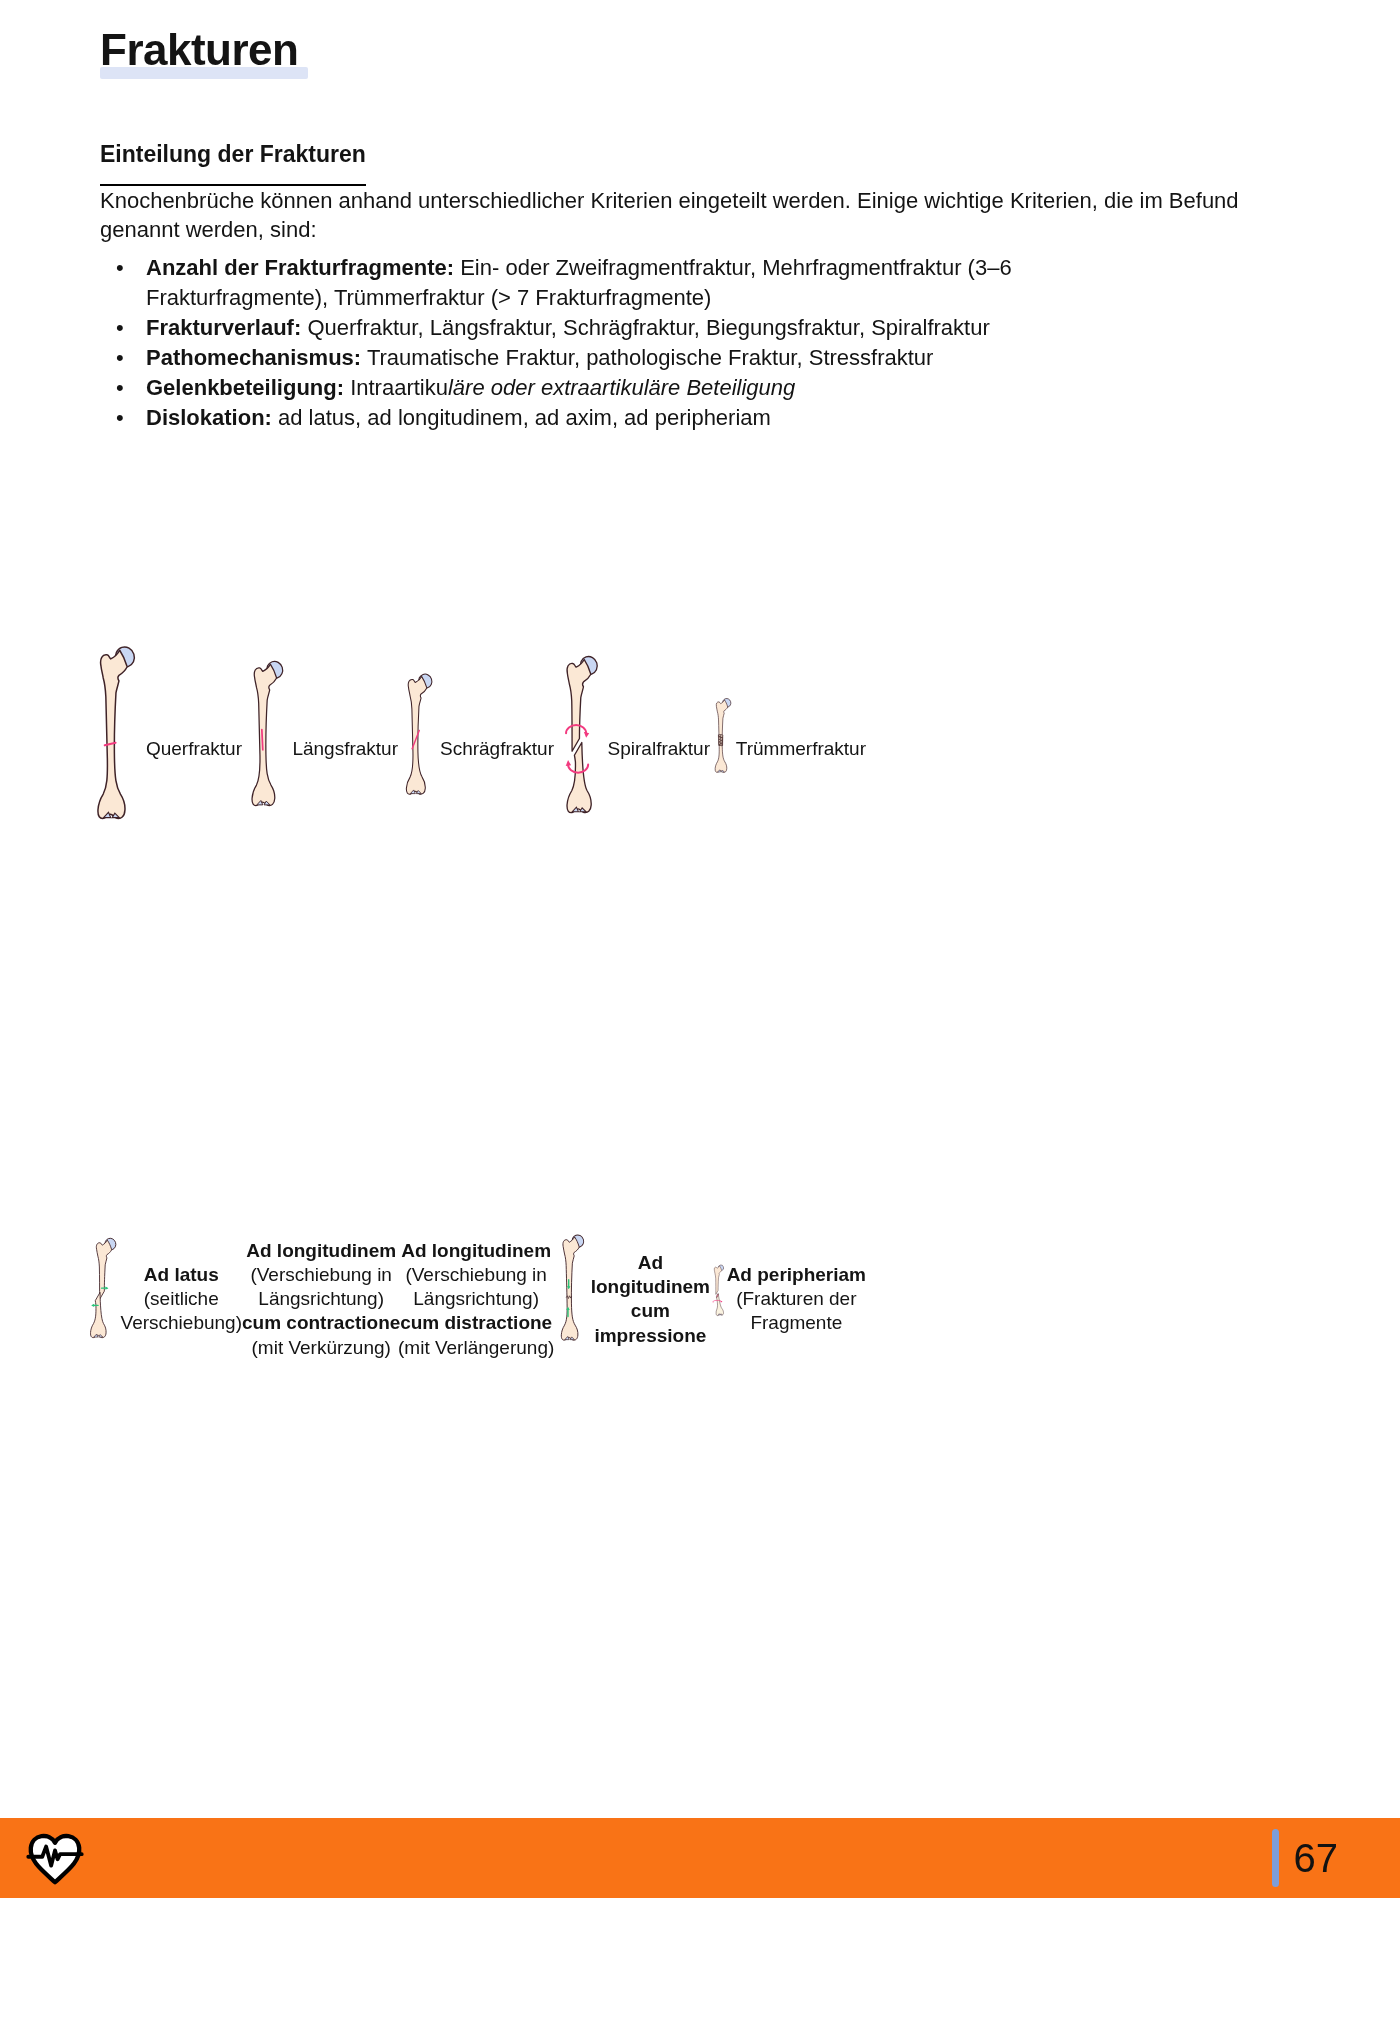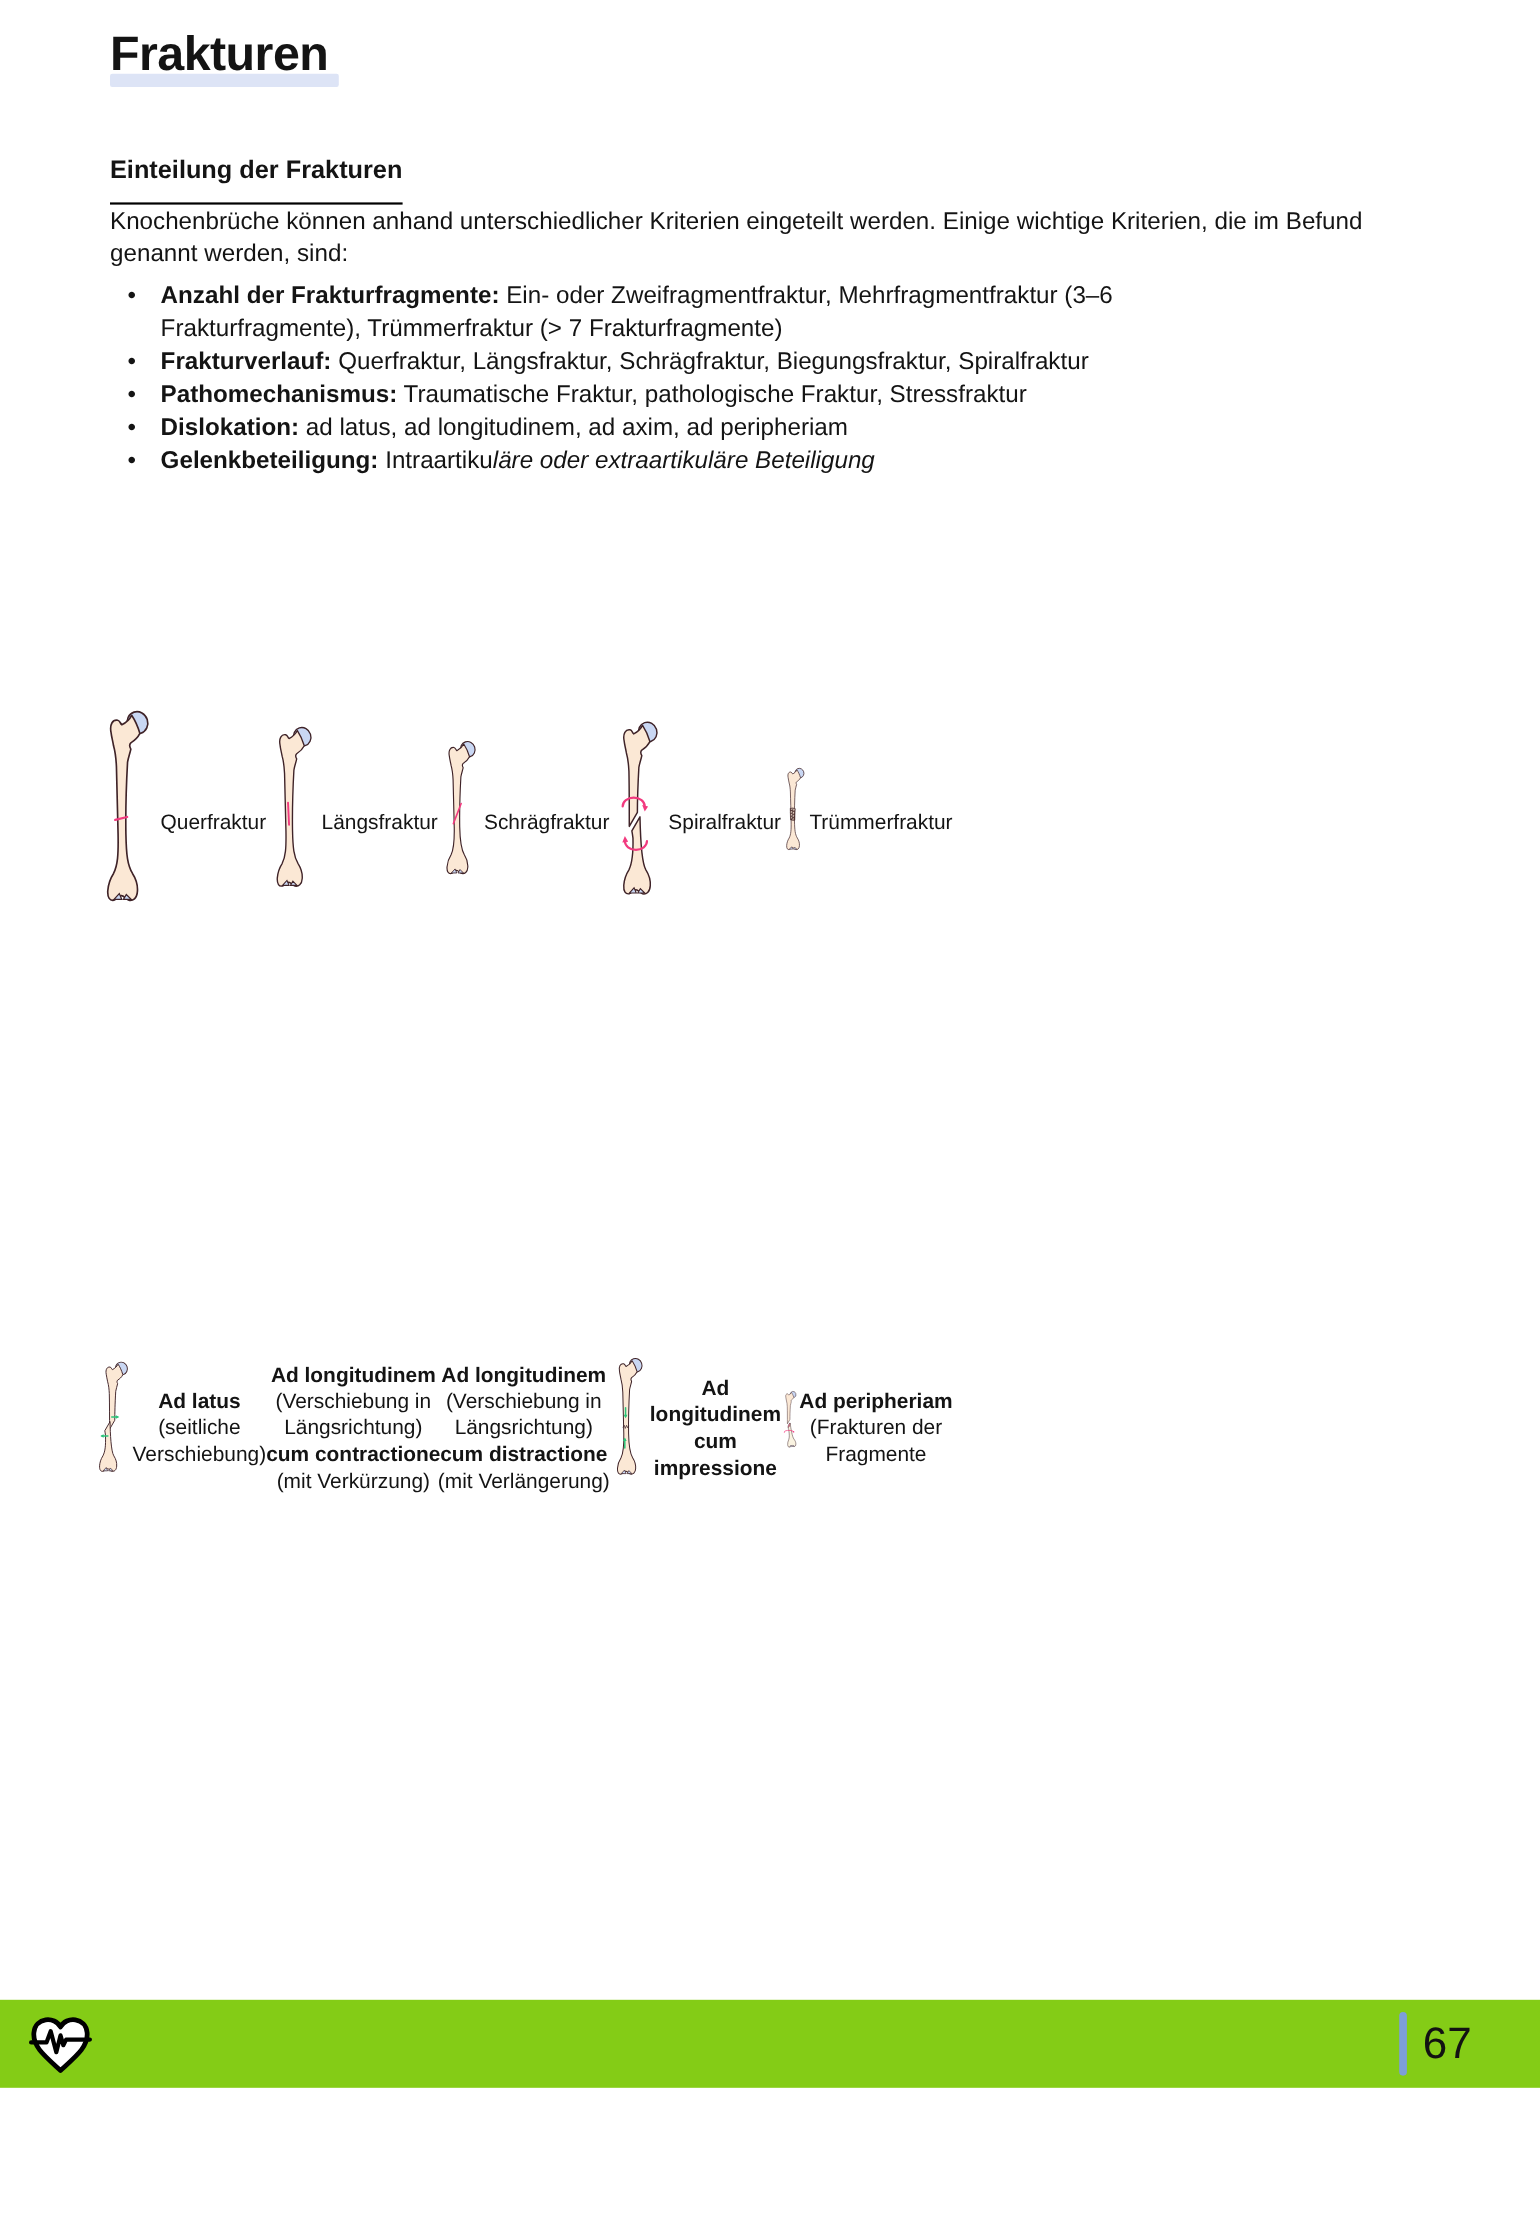--- a/index.html
+++ b/index.html
@@ -39,22 +39,22 @@
     <div class="title-underline" style="background: rgb(221, 228, 246);"></div>
 
     <h2 class="section-heading"><span>Einteilung der Frakturen</span></h2>
 
     <p class="intro">Knochenbrüche können anhand unterschiedlicher Kriterien eingeteilt werden. Einige wichtige Kriterien, die im Befund genannt werden, sind:</p>
 
     <ul class="criteria" id="bullet-list">
         <li><span class="b">Anzahl der Frakturfragmente:</span> <span>Ein- oder Zweifragmentfraktur, Mehrfragmentfraktur (3–6 Frakturfragmente), Trümmerfraktur (&gt; 7 Frakturfragmente)</span></li>
         <li><span class="b">Frakturverlauf:</span> <span>Querfraktur, Längsfraktur, Schrägfraktur, Biegungsfraktur, Spiralfraktur</span></li>
         <li><span class="b">Pathomechanismus:</span> <span>Traumatische Fraktur, pathologische Fraktur, Stressfraktur</span></li>
+        <li><span class="b">Gelenkbeteiligung:</span> <span>Intraartiku</span><i>läre oder extraartikuläre Beteiligung</i></li>
         <li><span class="b">Dislokation:</span> <span>ad latus, ad longitudinem, ad axim, ad peripheriam</span></li>
-        <li><span class="b">Gelenkbeteiligung:</span> <span>Intraartiku</span><i>läre oder extraartikuläre Beteiligung</i></li>
       </ul>
   </div>
 
   <div class="figure-row" id="row1">
       <div class="bone-cell">
         <svg class="bone" viewBox="0 0 160 530">
           <ellipse cx="104" cy="50" rx="25" ry="27" transform="rotate(-18 104 50)" fill="#c9d7f3" stroke="#3f2328" stroke-width="4"></ellipse>
           <path d="M40,74 C36,54 44,42 56,44 C62,45 62,52 66,55 C76,50 86,40 90,32 C98,44 104,56 110,76 C104,88 96,94 88,99 C84,103 85,109 88,114 C86,124 82,134 80,146 C77,200 75,260 76,320 C77,372 80,396 92,416 C101,430 105,444 104,459 C103,477 93,483 83,481 C75,479 72,470 65,470 C58,470 55,479 47,481 C37,483 31,475 32,458 C33,444 37,430 46,416 C56,396 58,372 57,320 C56,260 54,200 53,156 C52,136 50,120 46,106 C44,94 41,84 40,74 Z" fill="#fbe8d5" stroke="#3f2328" stroke-width="4" stroke-linejoin="round"></path>
           <path d="M47,479 L60,465 L66,479 Z" fill="#c9d7f3" stroke="#3f2328" stroke-width="3"></path>
           <path d="M70,479 L77,467 L89,479 Z" fill="#c9d7f3" stroke="#3f2328" stroke-width="3"></path>
@@ -235,21 +235,21 @@
           <polygon points="120,374 102,362 104,380" fill="#f23a7f"></polygon>
         </svg>
         <div class="caption">
           <div class="cap-line b">Ad peripheriam</div>
           <div class="cap-line">(Frakturen der</div>
           <div class="cap-line">Fragmente</div>
         </div>
       </div>
     </div>
 
-  <footer class="footer" style="background: #84cc16;">
+  <footer class="footer" style="background: #f97316;">
     <svg class="heart" viewBox="0 0 48 44">
       <path d="M24,10 C20,2 6,3 5,14 C4,24 13,31 24,41 C35,31 44,24 43,14 C42,3 28,2 24,10 Z" fill="#ffffff" stroke="#000000" stroke-width="3.4" stroke-linejoin="round"></path>
       <polyline points="3,21 14,21 17,13 21,28 24,16 26,23 28,19 45,19" fill="none" stroke="#000000" stroke-width="3" stroke-linejoin="round" stroke-linecap="round"></polyline>
     </svg>
     <div class="pageno-wrap">
       <span class="pagebar" style="background: rgb(125, 158, 217);"></span>
       <span class="pageno">67</span>
     </div>
   </footer>
 </div>

